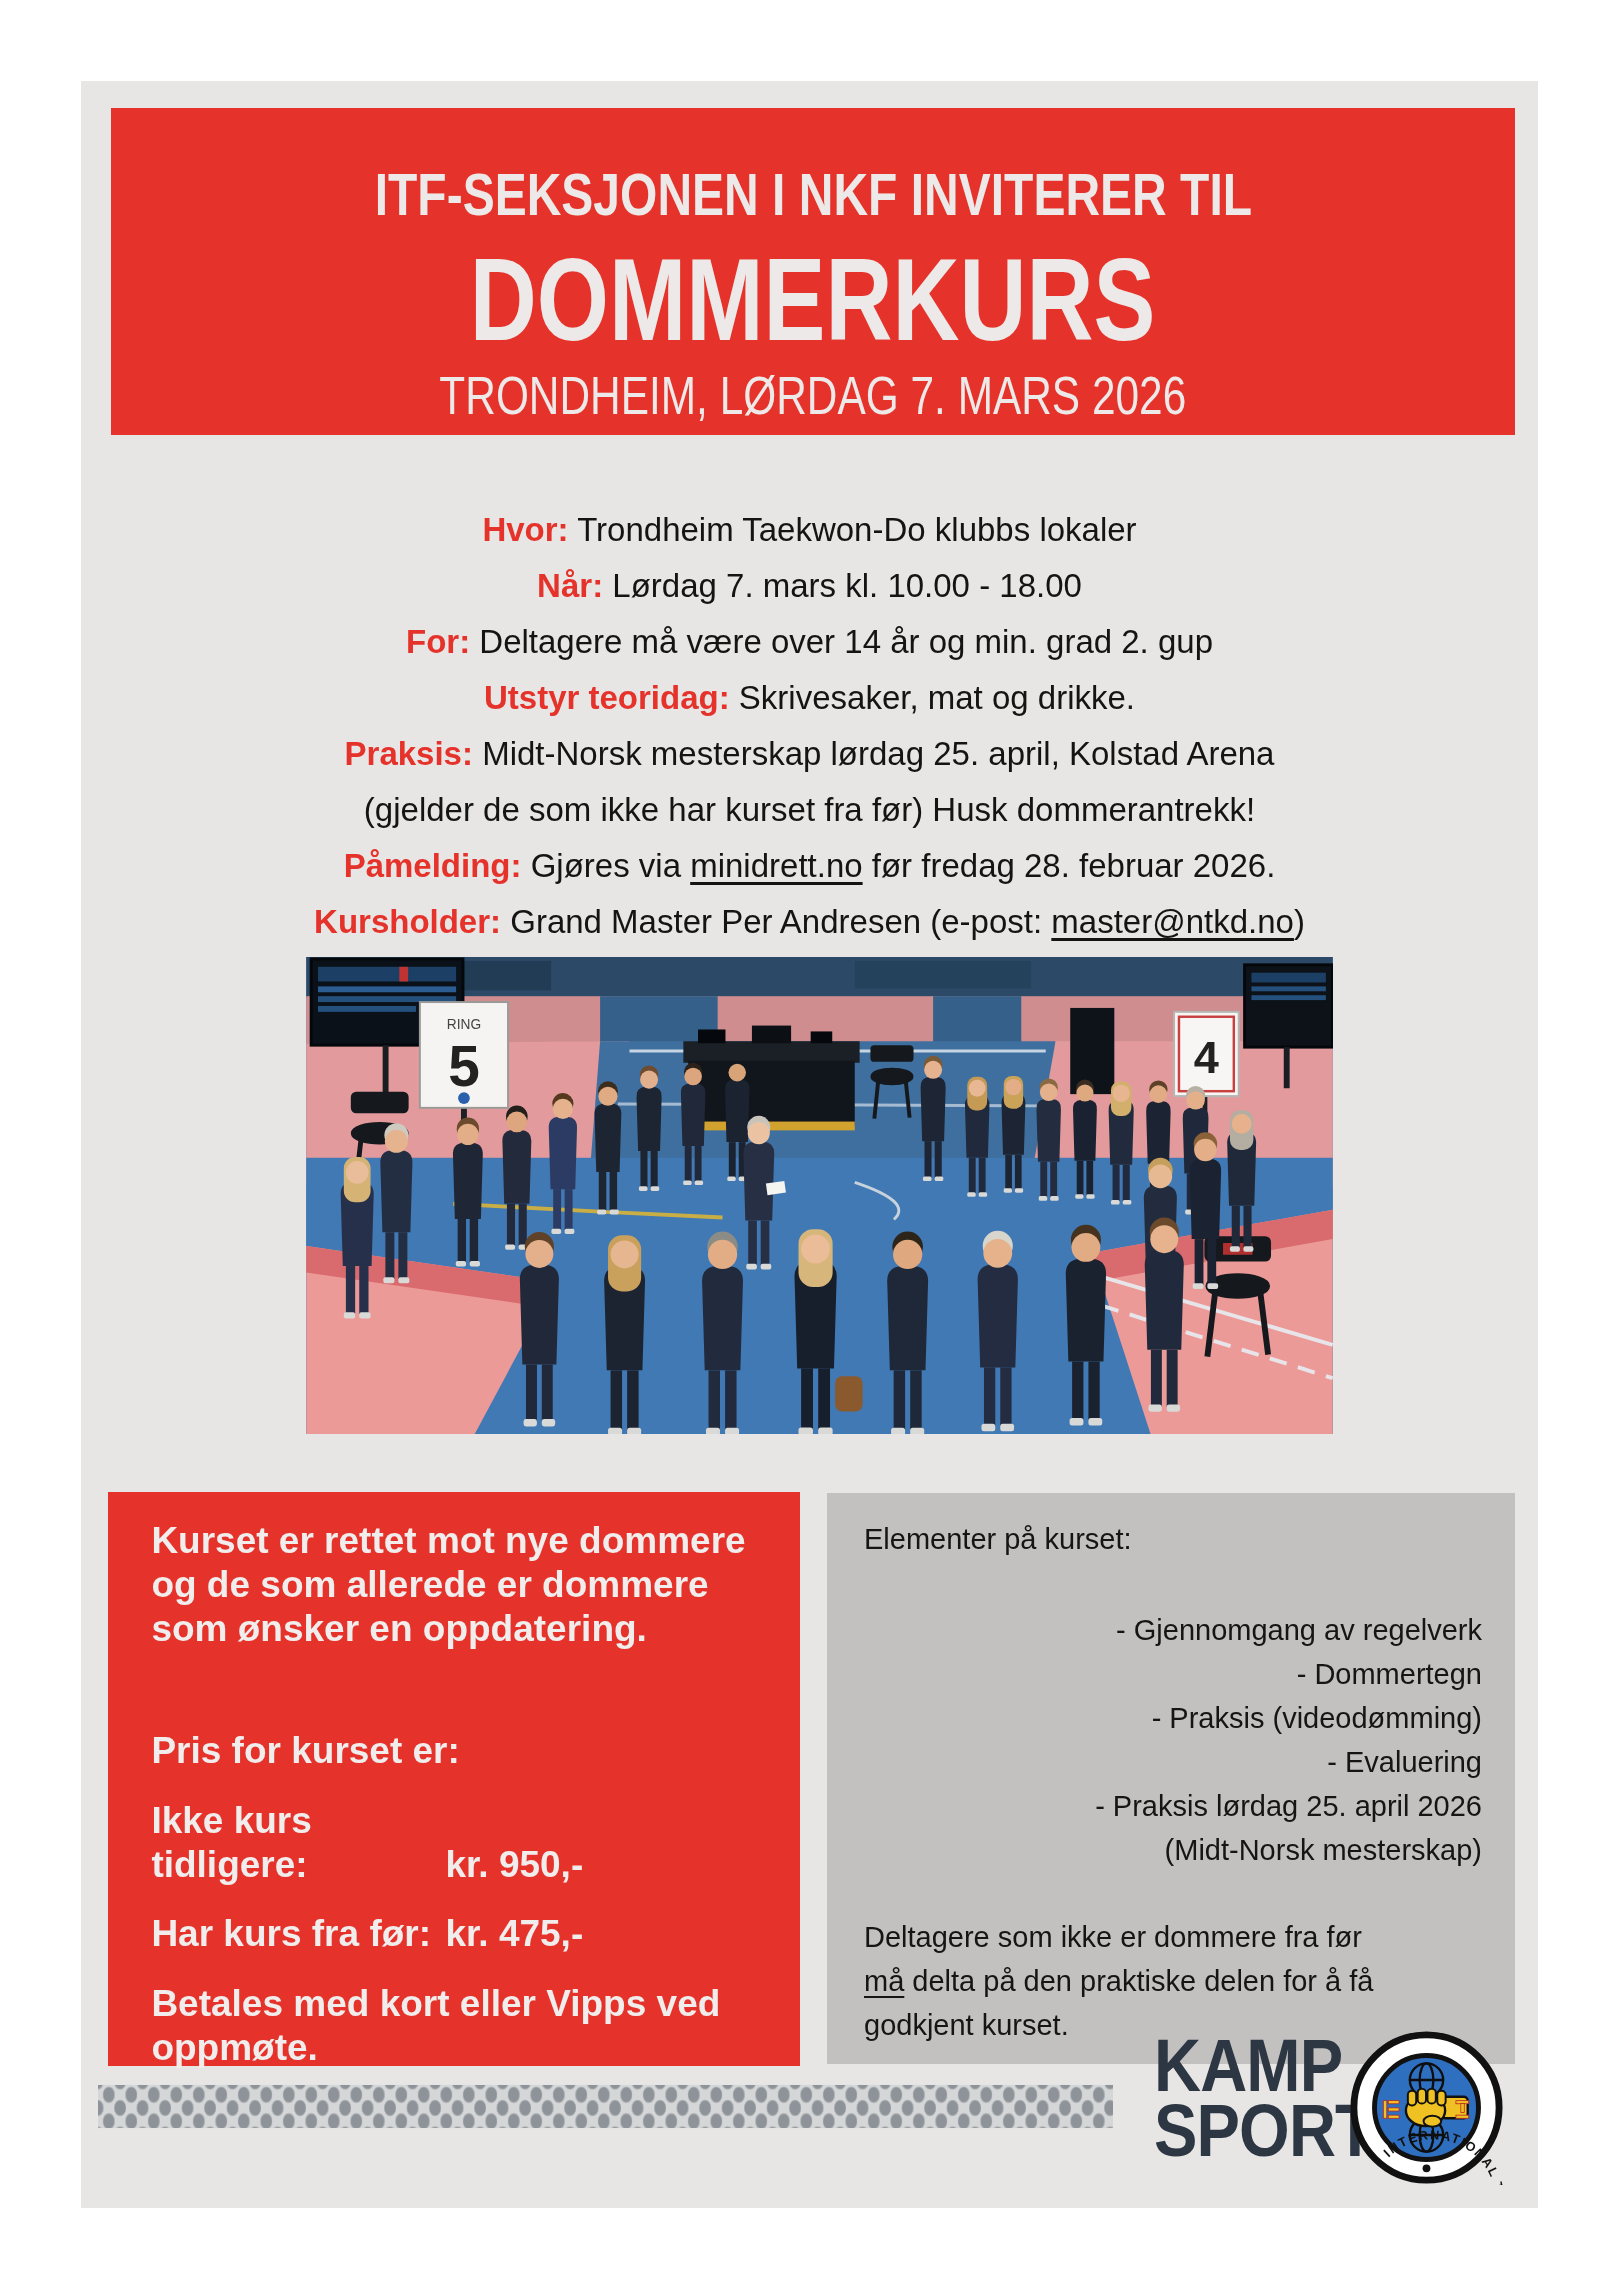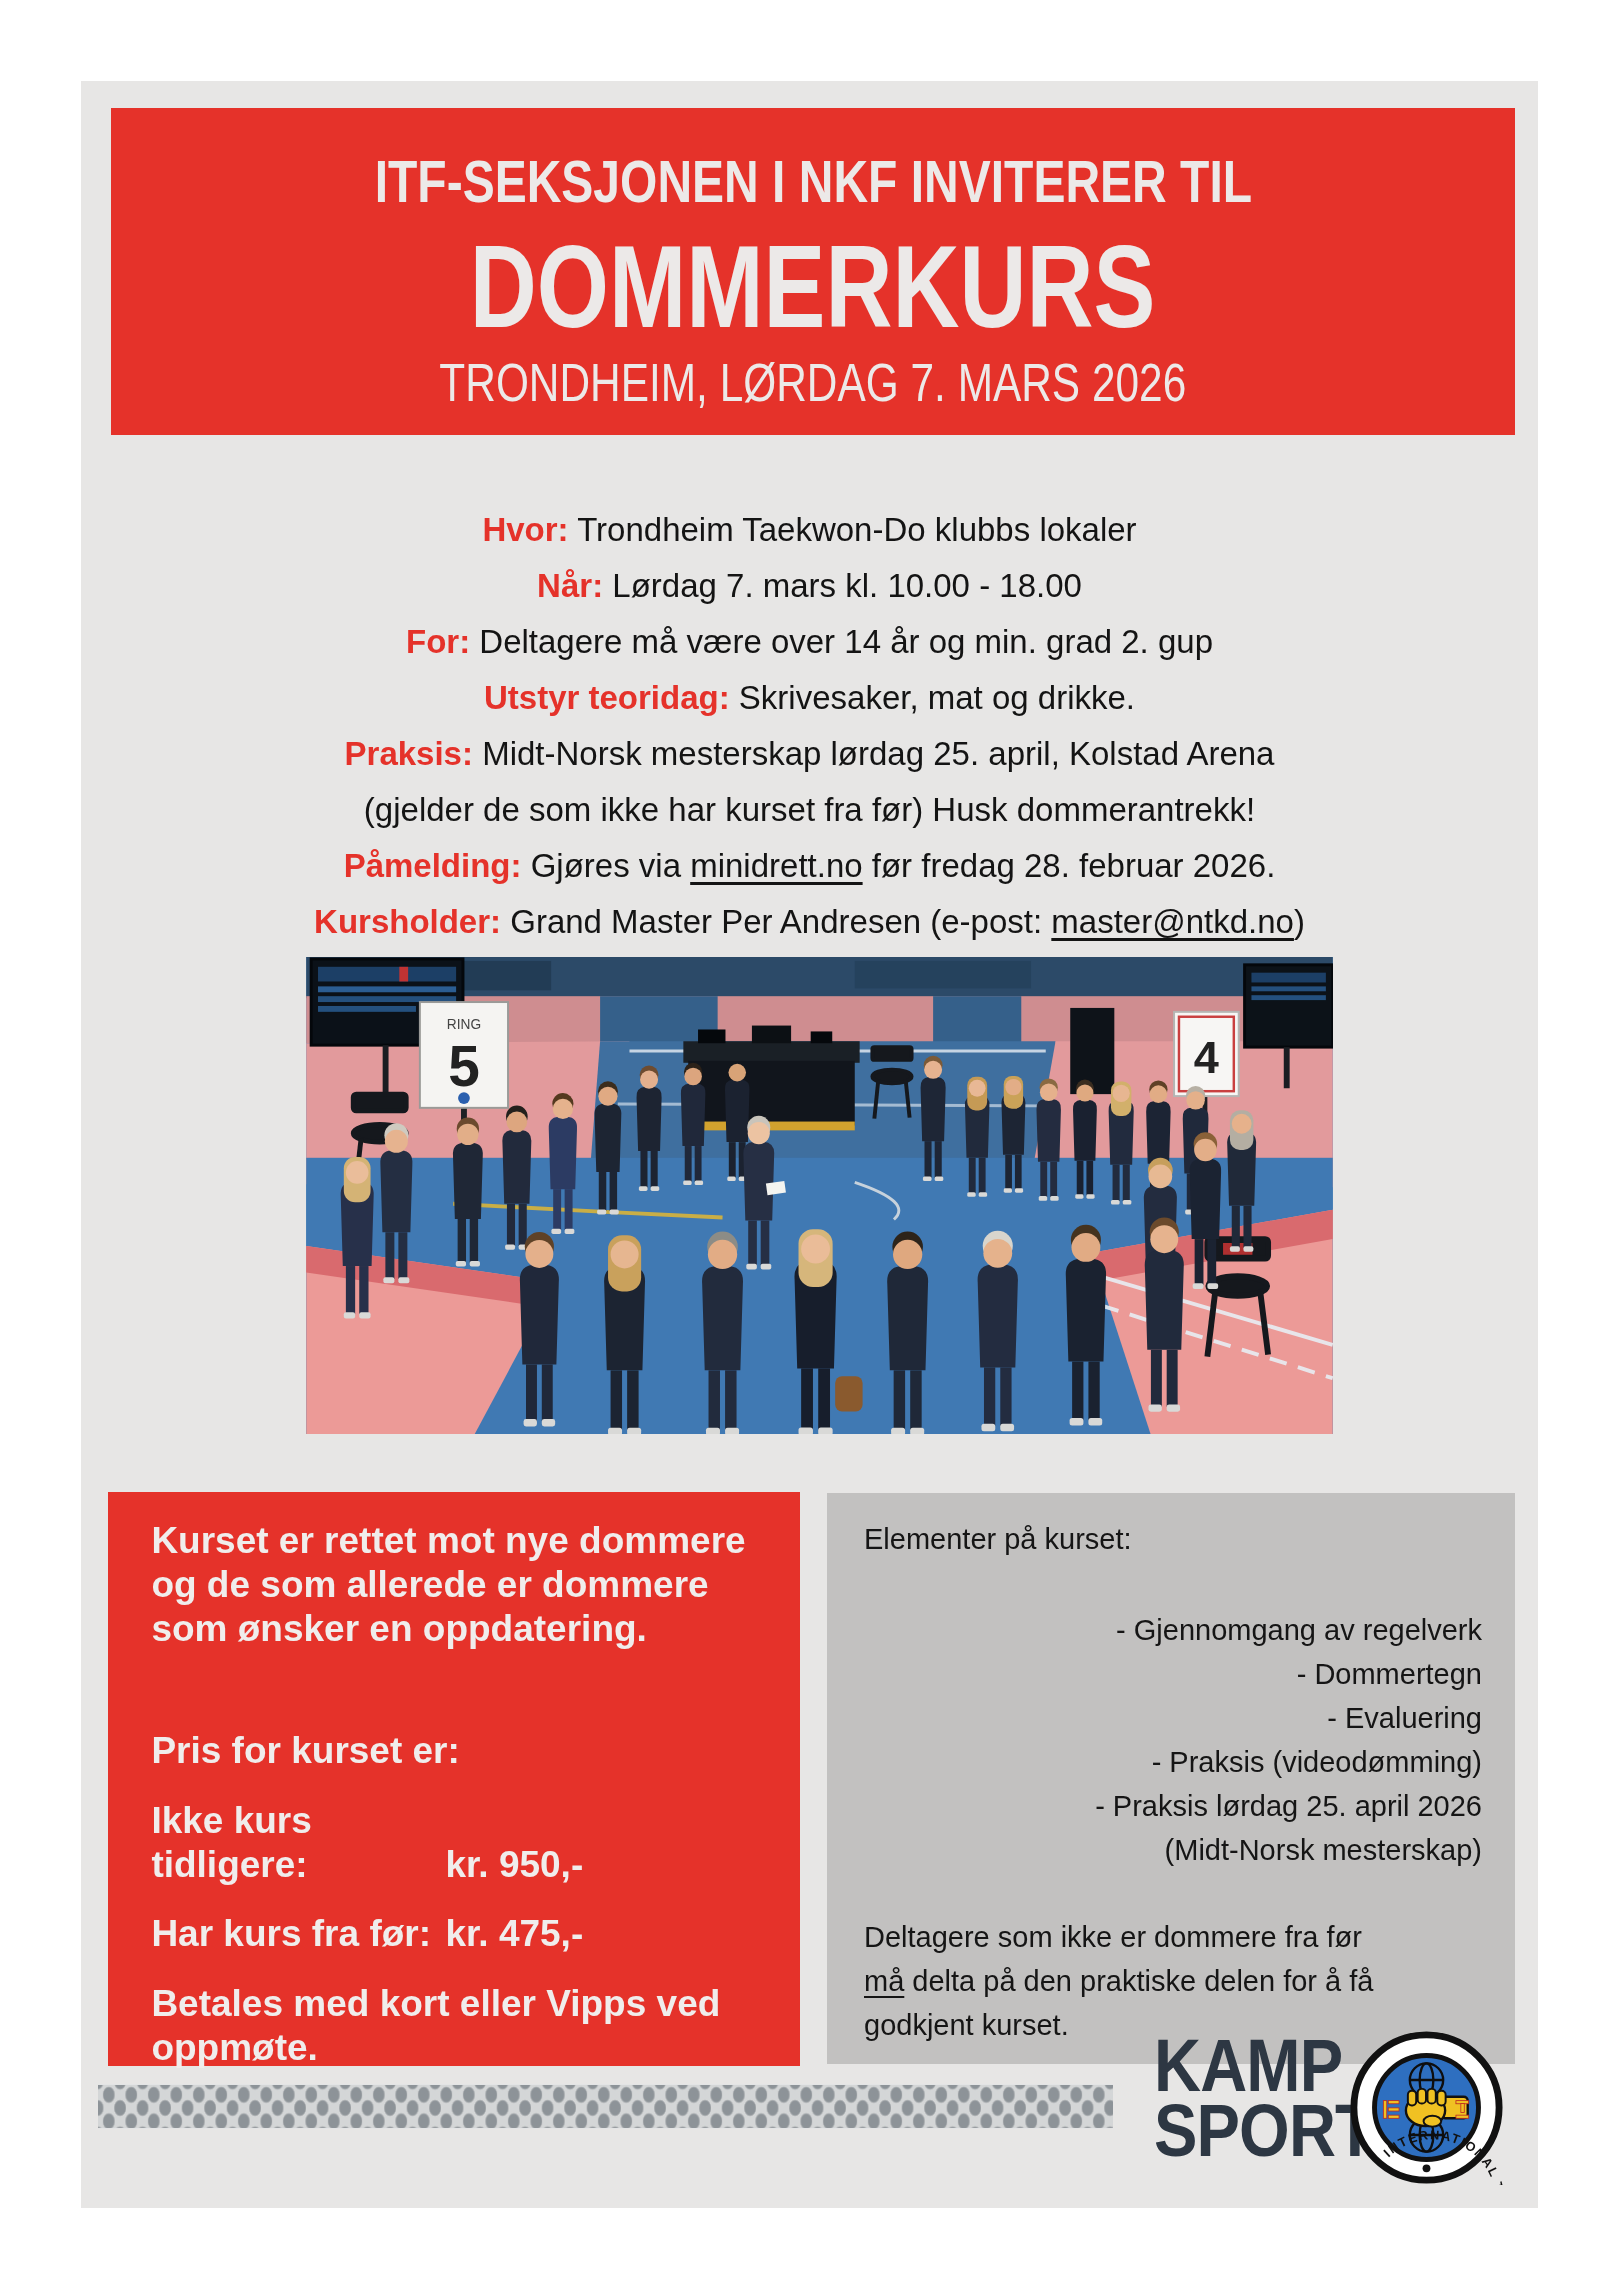--- a/index.html
+++ b/index.html
@@ -1,21 +1,21 @@
 <!DOCTYPE html>
 <html><head>
 <meta charset="utf-8">
 <style>
   html,body{margin:0;padding:0;background:#ffffff;}
   body{width:1620px;height:2293px;position:relative;font-family:"Liberation Sans",sans-serif;}
   .abs{position:absolute;}
   .poster{left:81px;top:81px;width:1457px;height:2127px;background:#e7e6e5;}
   
   .banner{left:30px;top:27.4px;width:1404px;height:327px;background:#e5322a;color:#ece9e8;text-align:center;}
-  .banner .l1{margin-top:39px;font-size:60px;font-weight:bold;}
+  .banner .l1{margin-top:52px;font-size:60px;font-weight:bold;}
   .banner .l2{margin-top:7.8px;font-size:116px;font-weight:bold;line-height:1.1;}
   .banner .l3{margin-top:0px;font-size:53px;font-weight:400;}
   .cond{display:inline-block;transform:scaleX(0.8);transform-origin:center;white-space:nowrap;}
   
   .info{left:0px;top:421px;width:1457px;text-align:center;font-size:33px;color:#141414;line-height:56px;}
   .lbl{color:#e5322a;font-weight:bold;}
   .ulink{text-decoration:underline;text-underline-offset:4.9px;}
   .welcome{margin-top:9.8px;font-size:40px;font-weight:bold;color:#e5322a;}
   
   .photo{left:225px;top:876px;width:1027px;height:477px;overflow:hidden;text-align:right;}
@@ -232,22 +232,22 @@
     <p class="ph">Pris for kurset er:</p>
     <p class="prow"><span class="pl">Ikke kurs tidligere:</span><span>kr. 950,-</span></p>
     <p class="prow"><span class="pl">Har kurs fra før:</span><span>kr. 475,-</span></p>
     <p class="prow">Betales med kort eller Vipps ved oppmøte.</p>
   </div>
 
   <div class="abs graybox">
     <p class="gh">Elementer på kurset:</p>
     <p class="gitem">- Gjennomgang av regelverk</p>
     <p class="gitem">- Dommertegn</p>
+    <p class="gitem">- Praksis (videodømming)</p>
     <p class="gitem">- Evaluering</p>
-    <p class="gitem">- Praksis (videodømming)</p>
     <p class="gitem">- Praksis lørdag 25. april 2026</p>
     <p class="gitem indent">(Midt-Norsk mesterskap)</p>
     <p class="note"><span>Deltagere som ikke er dommere fra før</span><br><span class="uma">må</span><span> delta på den praktiske delen for å få godkjent kurset.</span></p>
   </div>
 
   <div class="abs hexstrip"></div>
 
   <div class="abs kamplogo">
     <div>KAMP</div>
     <div>SPORT</div>

